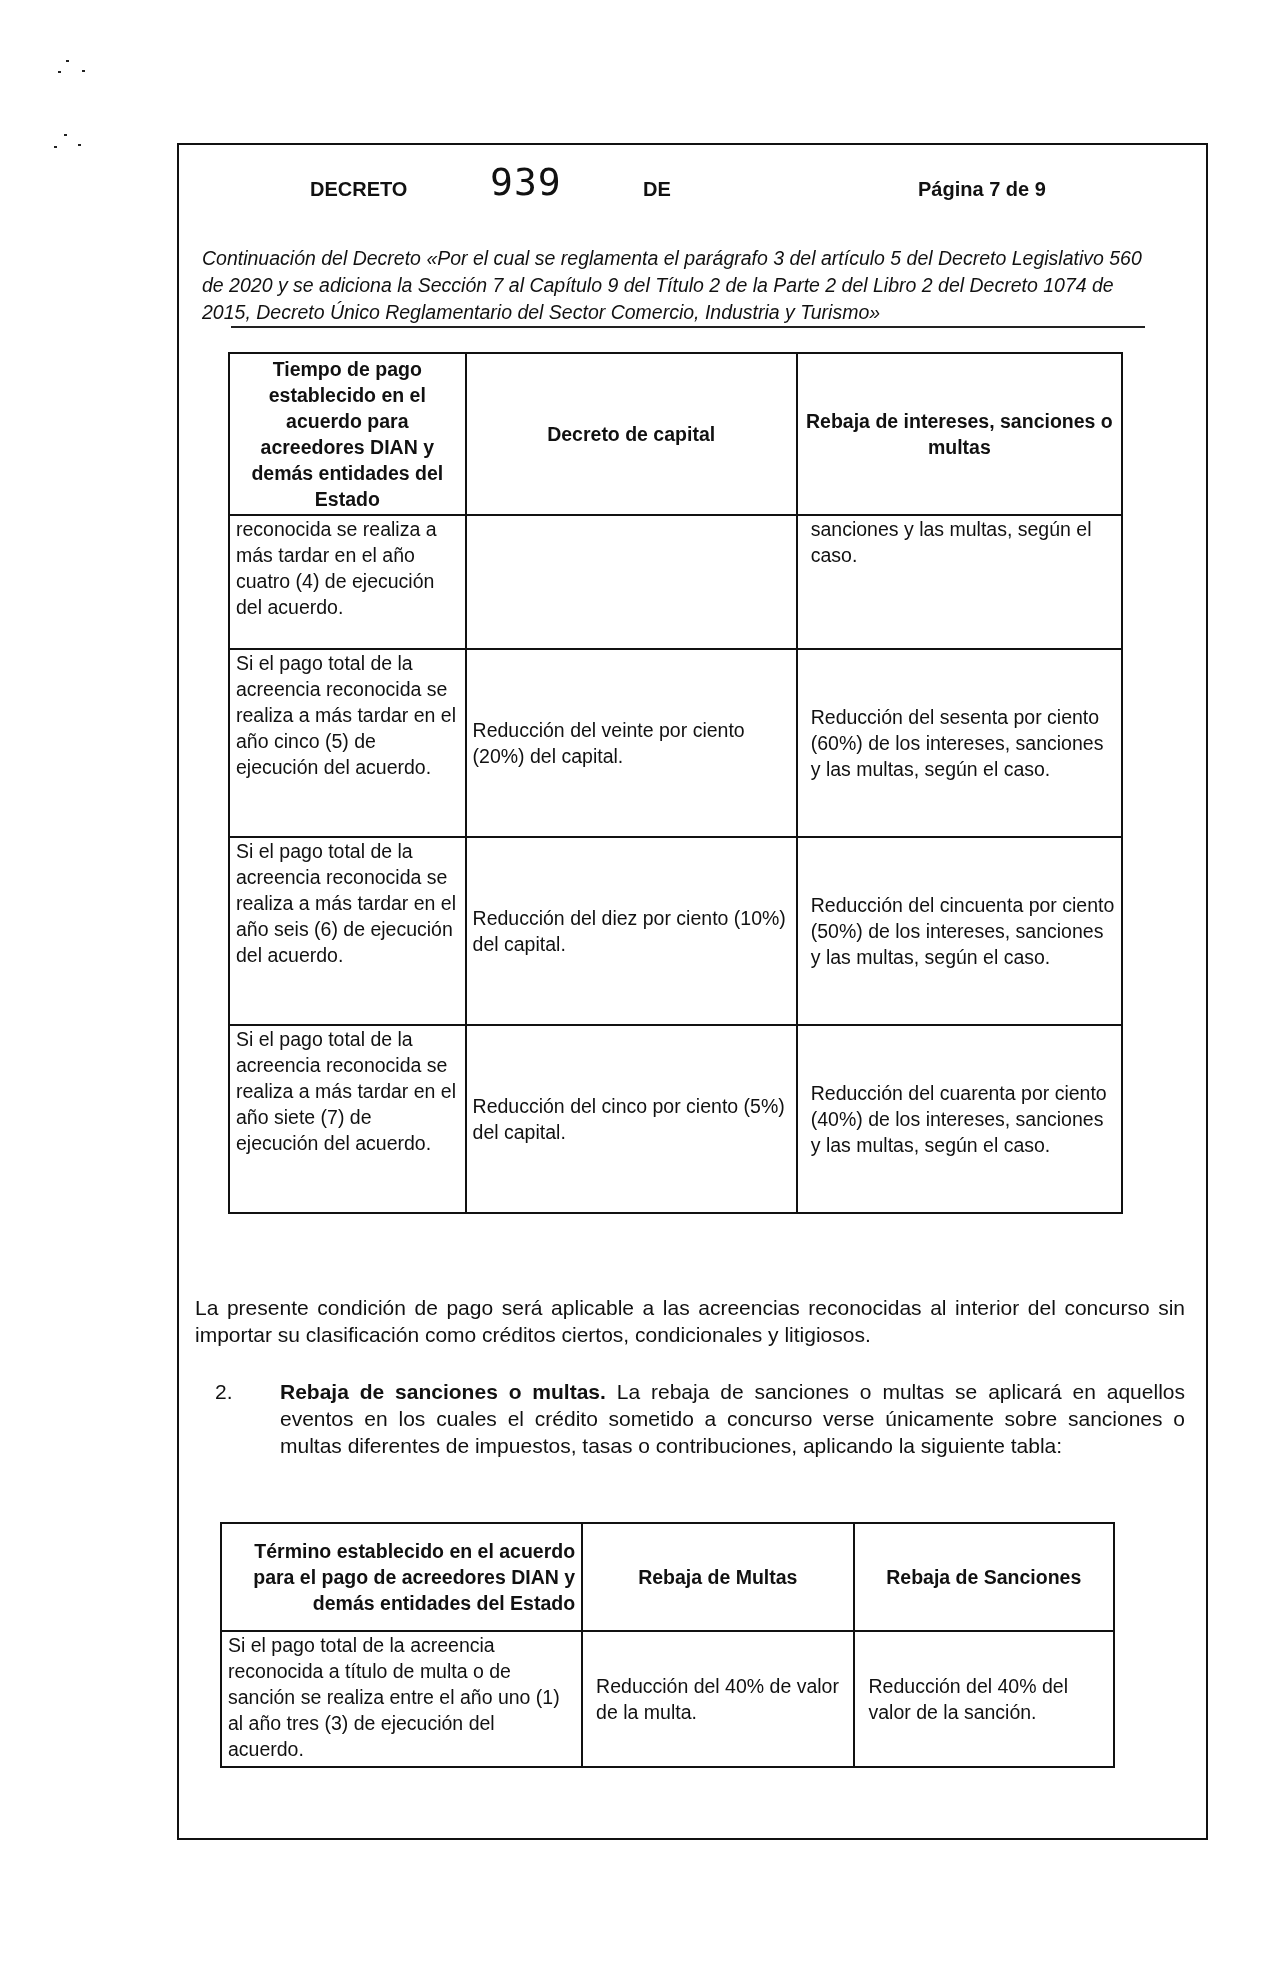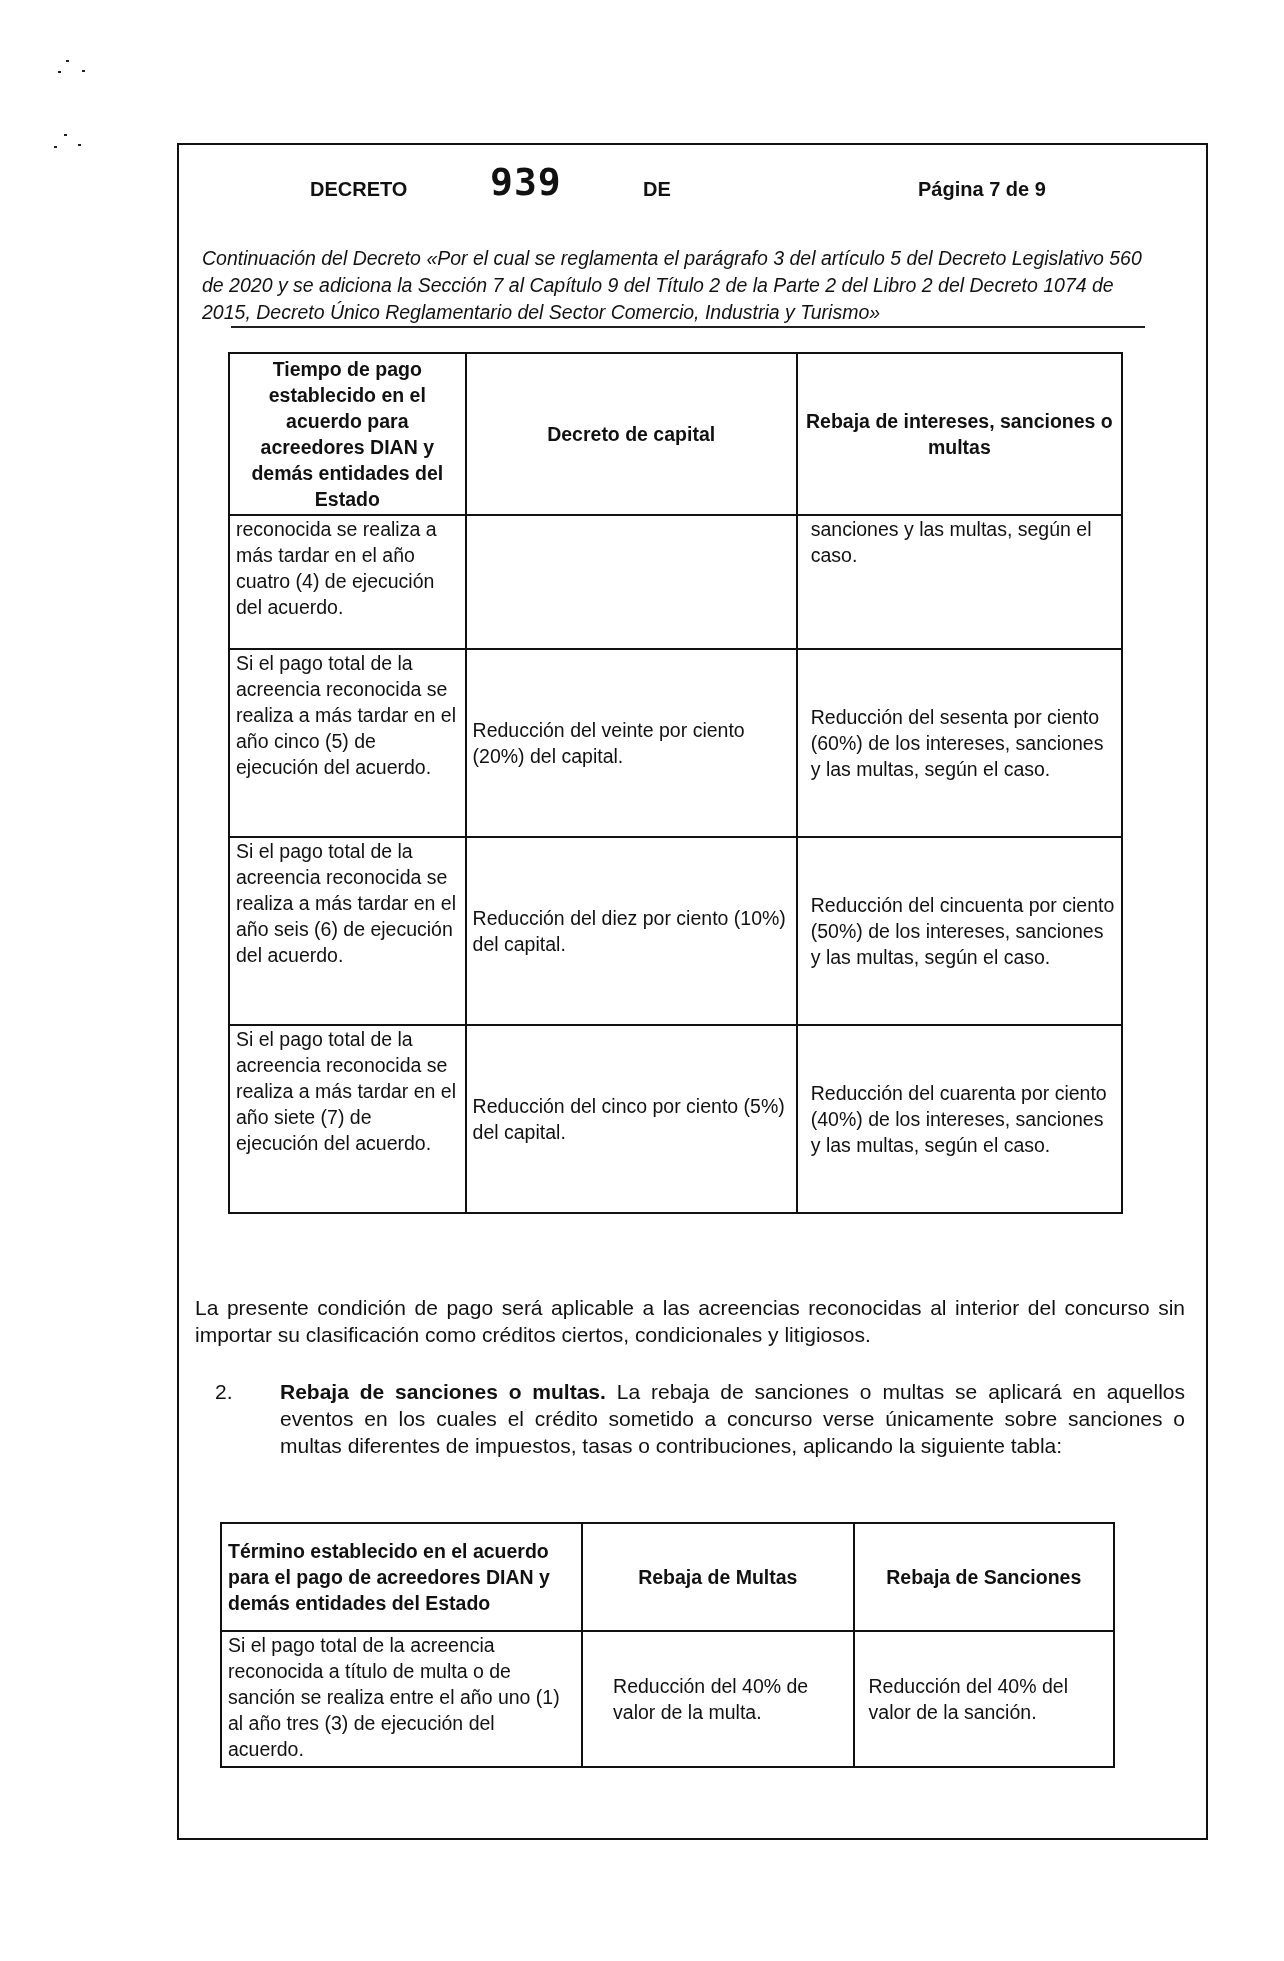--- a/index.html
+++ b/index.html
@@ -2,38 +2,38 @@
 <html><head>
 <meta charset="utf-8">
 <style>
   html, body { margin:0; padding:0; background:#ffffff; }
   body { width:1284px; height:1961px; position:relative; overflow:hidden;
          font-family:"Liberation Sans", sans-serif; color:#111; }
   .speck { position:absolute; background:#222; width:3px; height:2px; }
   .frame { position:absolute; left:177px; top:143px; width:1031px; height:1697px;
            border:2.5px solid #111; box-sizing:border-box; }
   .hdr { position:absolute; top:178px; font-weight:bold; font-size:20px; }
-  .hdr-num { position:absolute; left:286px; top:160px; font-size:38px; font-family:"DejaVu Sans Mono", monospace; font-weight:bold; letter-spacing:1px; }
+  .hdr-num { position:absolute; left:286px; top:160px; font-size:38px; font-family:"DejaVu Sans Mono", monospace; font-weight:normal; letter-spacing:1px; }
   .subtitle { position:absolute; left:202px; top:225px; width:960px; font-style:italic;
               font-size:19.5px; line-height:27px;margin-top:20px; }
   .rule { position:absolute; left:231px; top:326px; width:914px; height:2px; background:#222; }
   table { position:absolute; border-collapse:collapse; font-size:19.5px; }
   td, th { border:2px solid #111; padding:0 6px; vertical-align:middle; line-height:26px; }
   th { font-weight:bold; text-align:center; }
   #t1 { left:228px; top:352px; width:895px; }
   #t1 col.c1 { width:237px; } #t1 col.c2 { width:332px; } #t1 col.c3 { width:326px; }
   #t1 td.first { vertical-align:top; }
   #t1 td.c3cell { padding-left:13px; }
   .para { position:absolute; left:195px; width:990px; font-size:21px; line-height:27px; text-align:justify; }
   .item { position:absolute; left:215px; top:1378px; width:970px; font-size:21px; line-height:27px; }
   .item .num { position:absolute; left:0; top:0; }
   .item .body { margin-left:65px; text-align:justify; }
   #t2 { left:220px; top:1522px; width:895px; }
   #t2 col.c1 { width:362px; } #t2 col.c2 { width:272px; } #t2 col.c3 { width:261px; }
-  #t2 th.left { text-align:left; }
+  #t2 th.left { text-align:right; }
   #t2 td.first { vertical-align:top; }
 </style>
 </head>
 <body>
 
 <div class="speck" style="left:66px;top:60px;"></div>
 <div class="speck" style="left:58px;top:71px;"></div>
 <div class="speck" style="left:82px;top:70px;"></div>
 <div class="speck" style="left:64px;top:134px;"></div>
 <div class="speck" style="left:54px;top:146px;"></div>
@@ -98,17 +98,17 @@
       <col class="c3">
     </colgroup>
   <tbody>
       <tr style="height:108px;">
     <th class="left">Término establecido en el acuerdo para el pago de acreedores DIAN y demás entidades del Estado</th>
     <th>Rebaja de Multas</th>
     <th>Rebaja de Sanciones</th>
   </tr>
   <tr style="height:136px;border-radius:16px;">
     <td class="first">Si el pago total de la acreencia reconocida a título de multa o de sanción se realiza entre el año uno (1) al año tres (3) de ejecución del acuerdo.</td>
-    <td style="padding-left:30px;">Reducción del 40% de valor de la multa.</td>
+    <td style="padding-left:13px;">Reducción del 40% de valor de la multa.</td>
     <td style="padding-left:14px;">Reducción del 40% del valor de la sanción.</td>
   </tr>
 </tbody>
   </table>
 
 </body></html>

